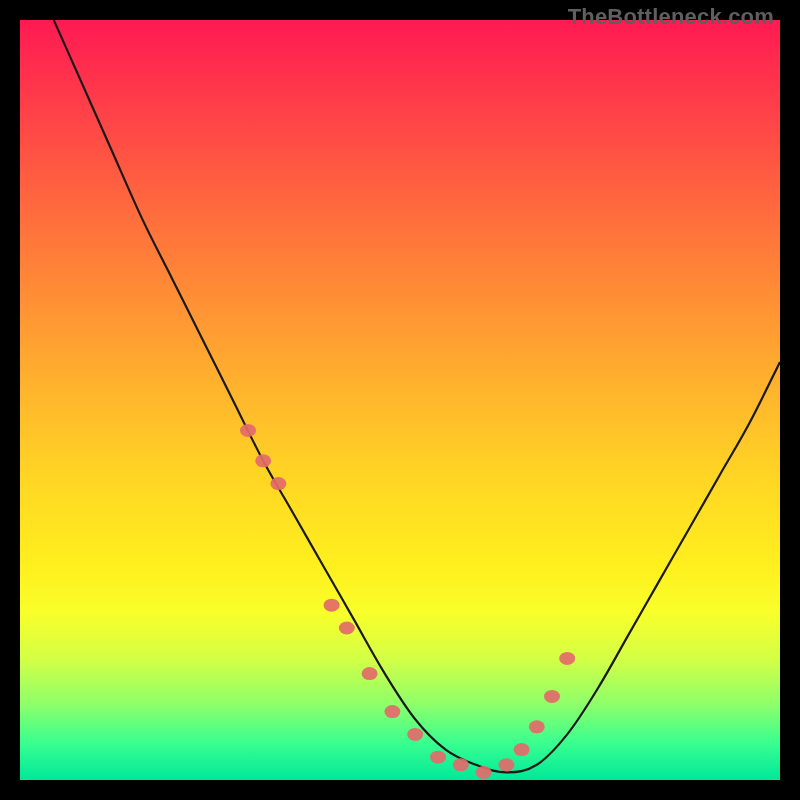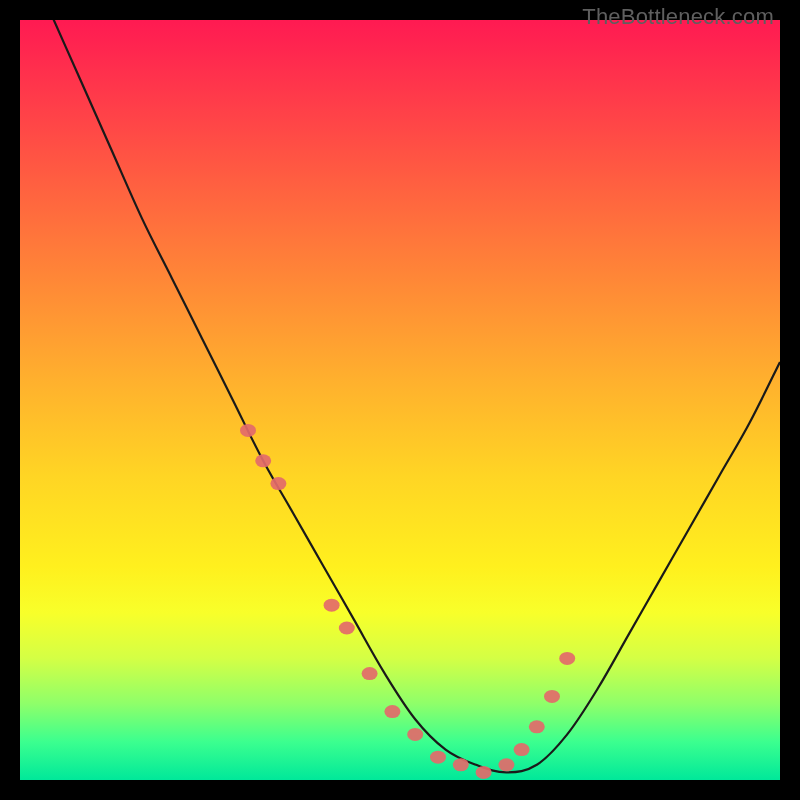--- a/index.html
+++ b/index.html
@@ -46,21 +46,21 @@
     top: 0;
     width: 760px;
     height: 760px;
   }
   .watermark {
     position: absolute;
     top: 4px;
     right: 26px;
     color: #5f5f5f;
     font-size: 22px;
-    font-weight: 400;
+    font-weight: 700;
     letter-spacing: 0.2px;
     user-select: none;
   }
 </style>
 </head>
 <body>
 
 <div class="frame">
   <div class="plot"></div>
   <svg class="curve" viewBox="0 0 760 760" preserveAspectRatio="none">

